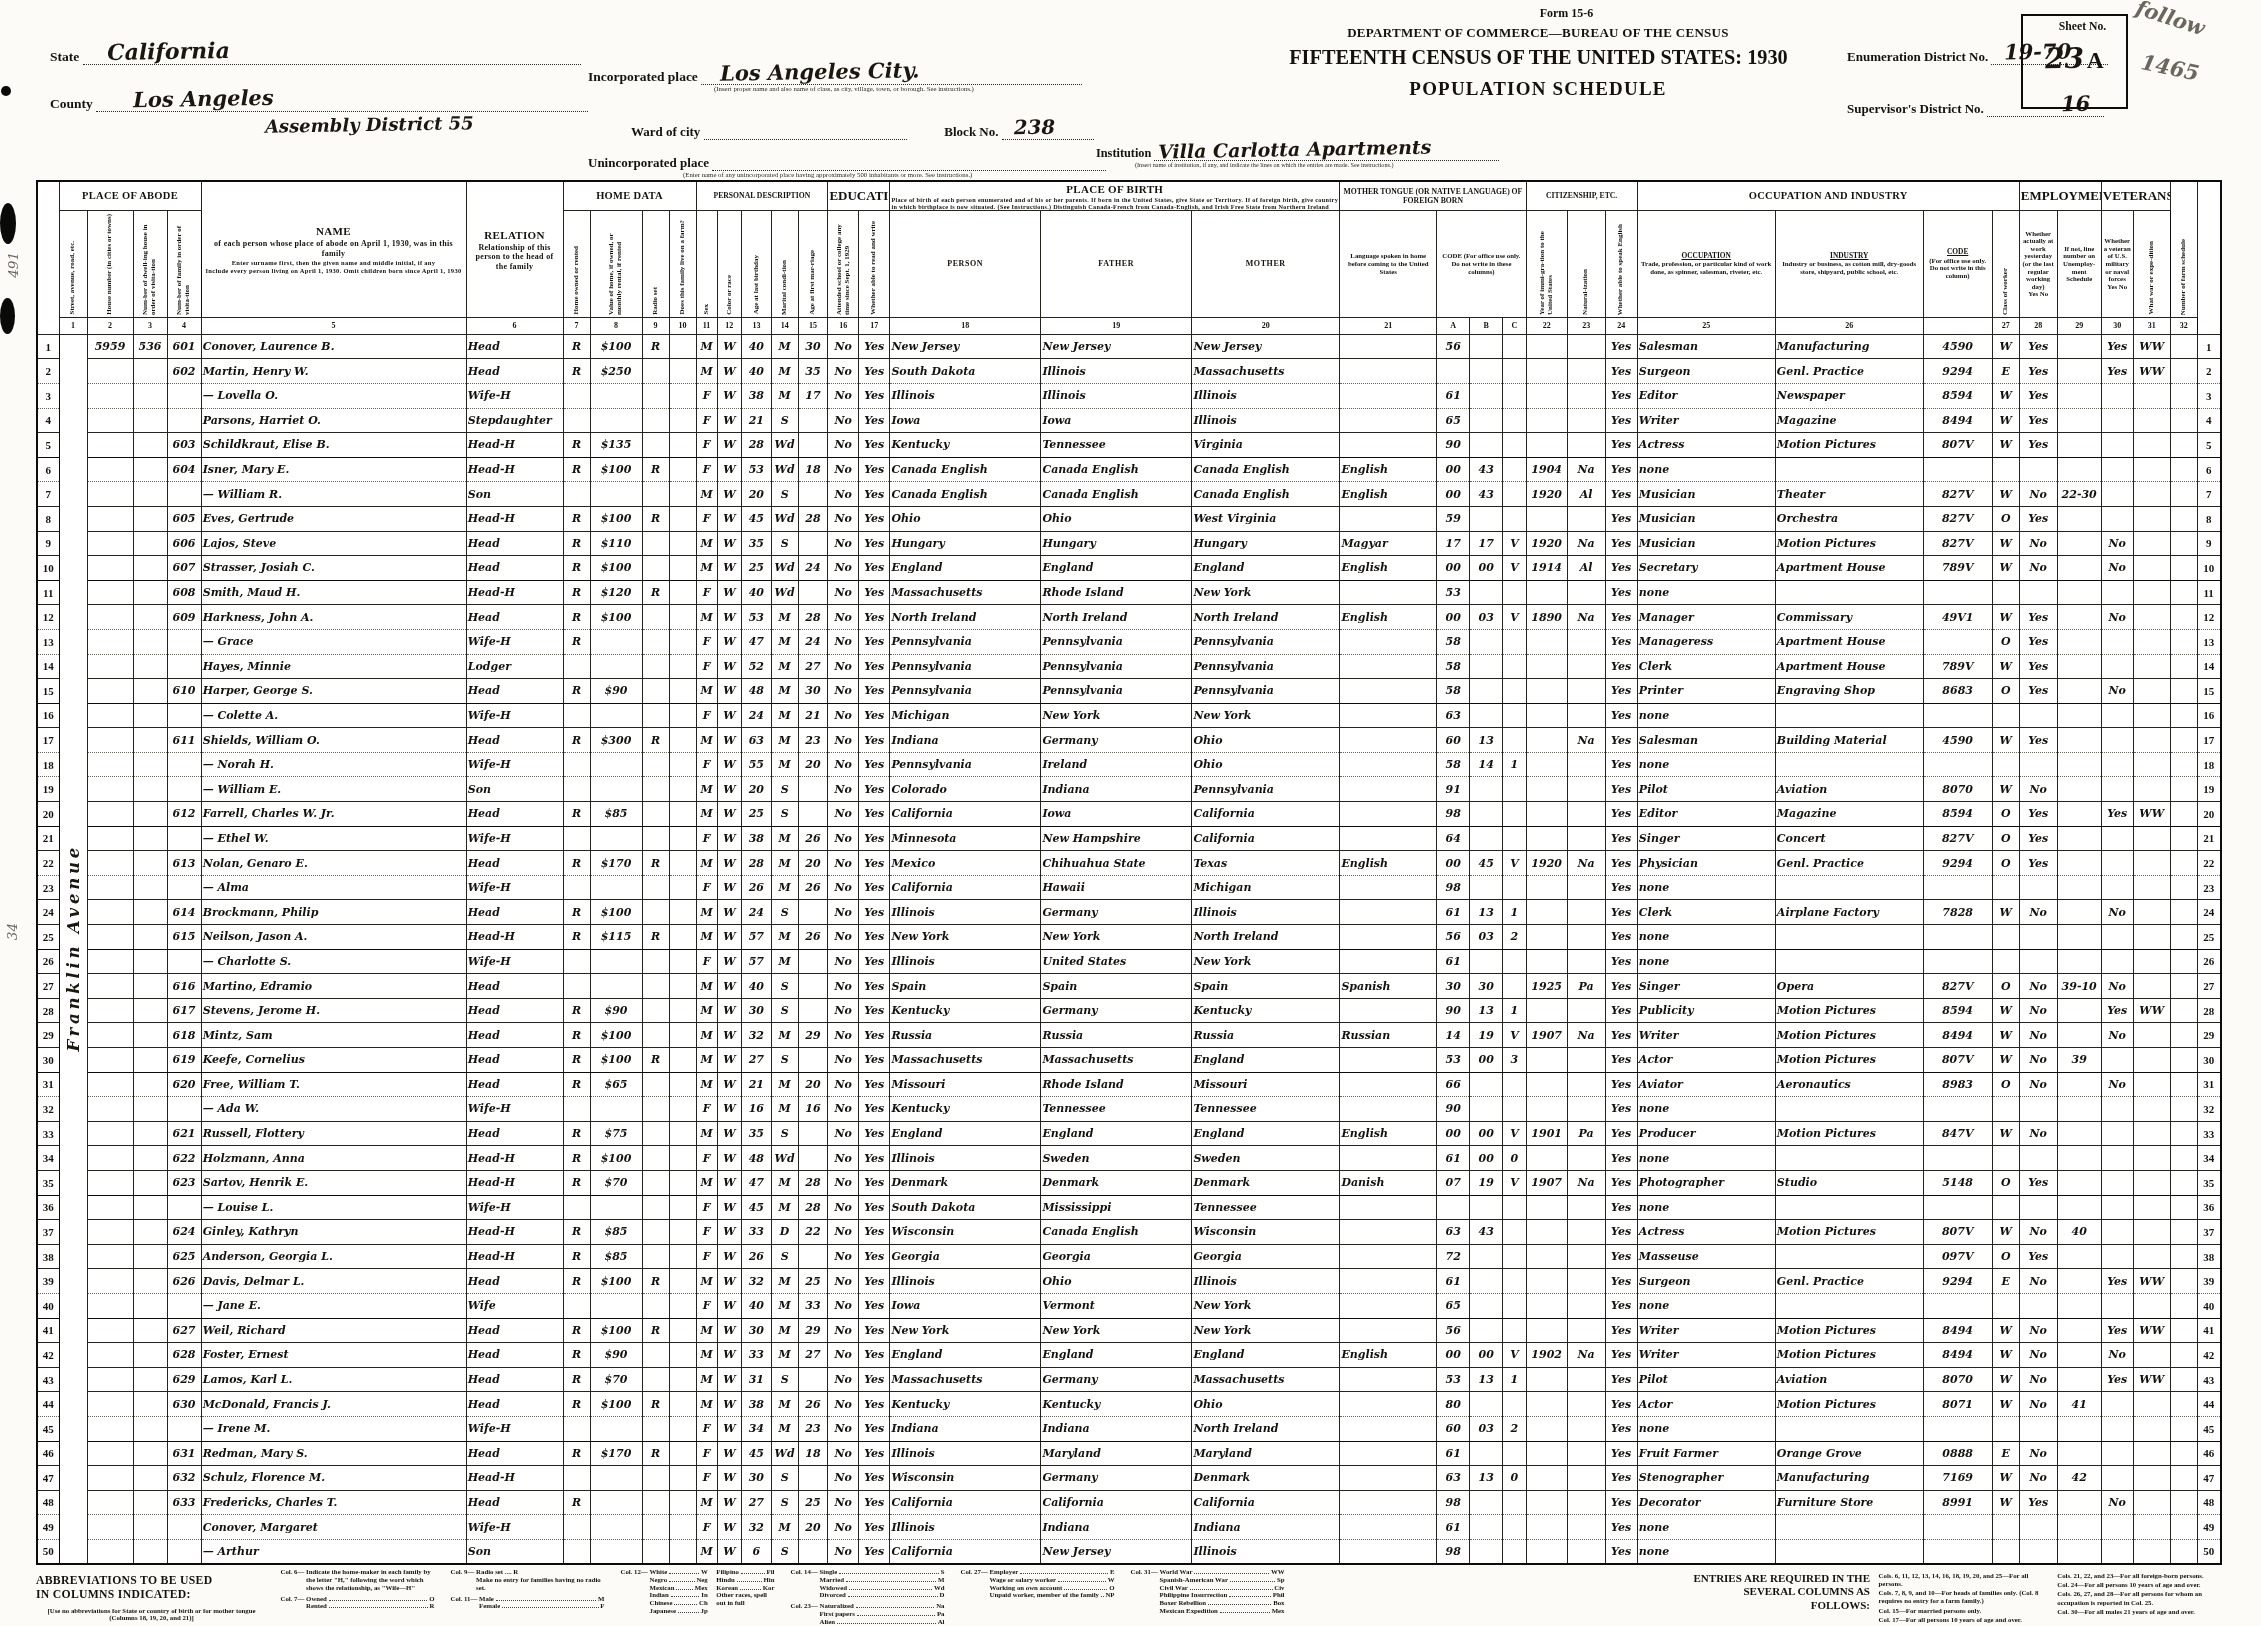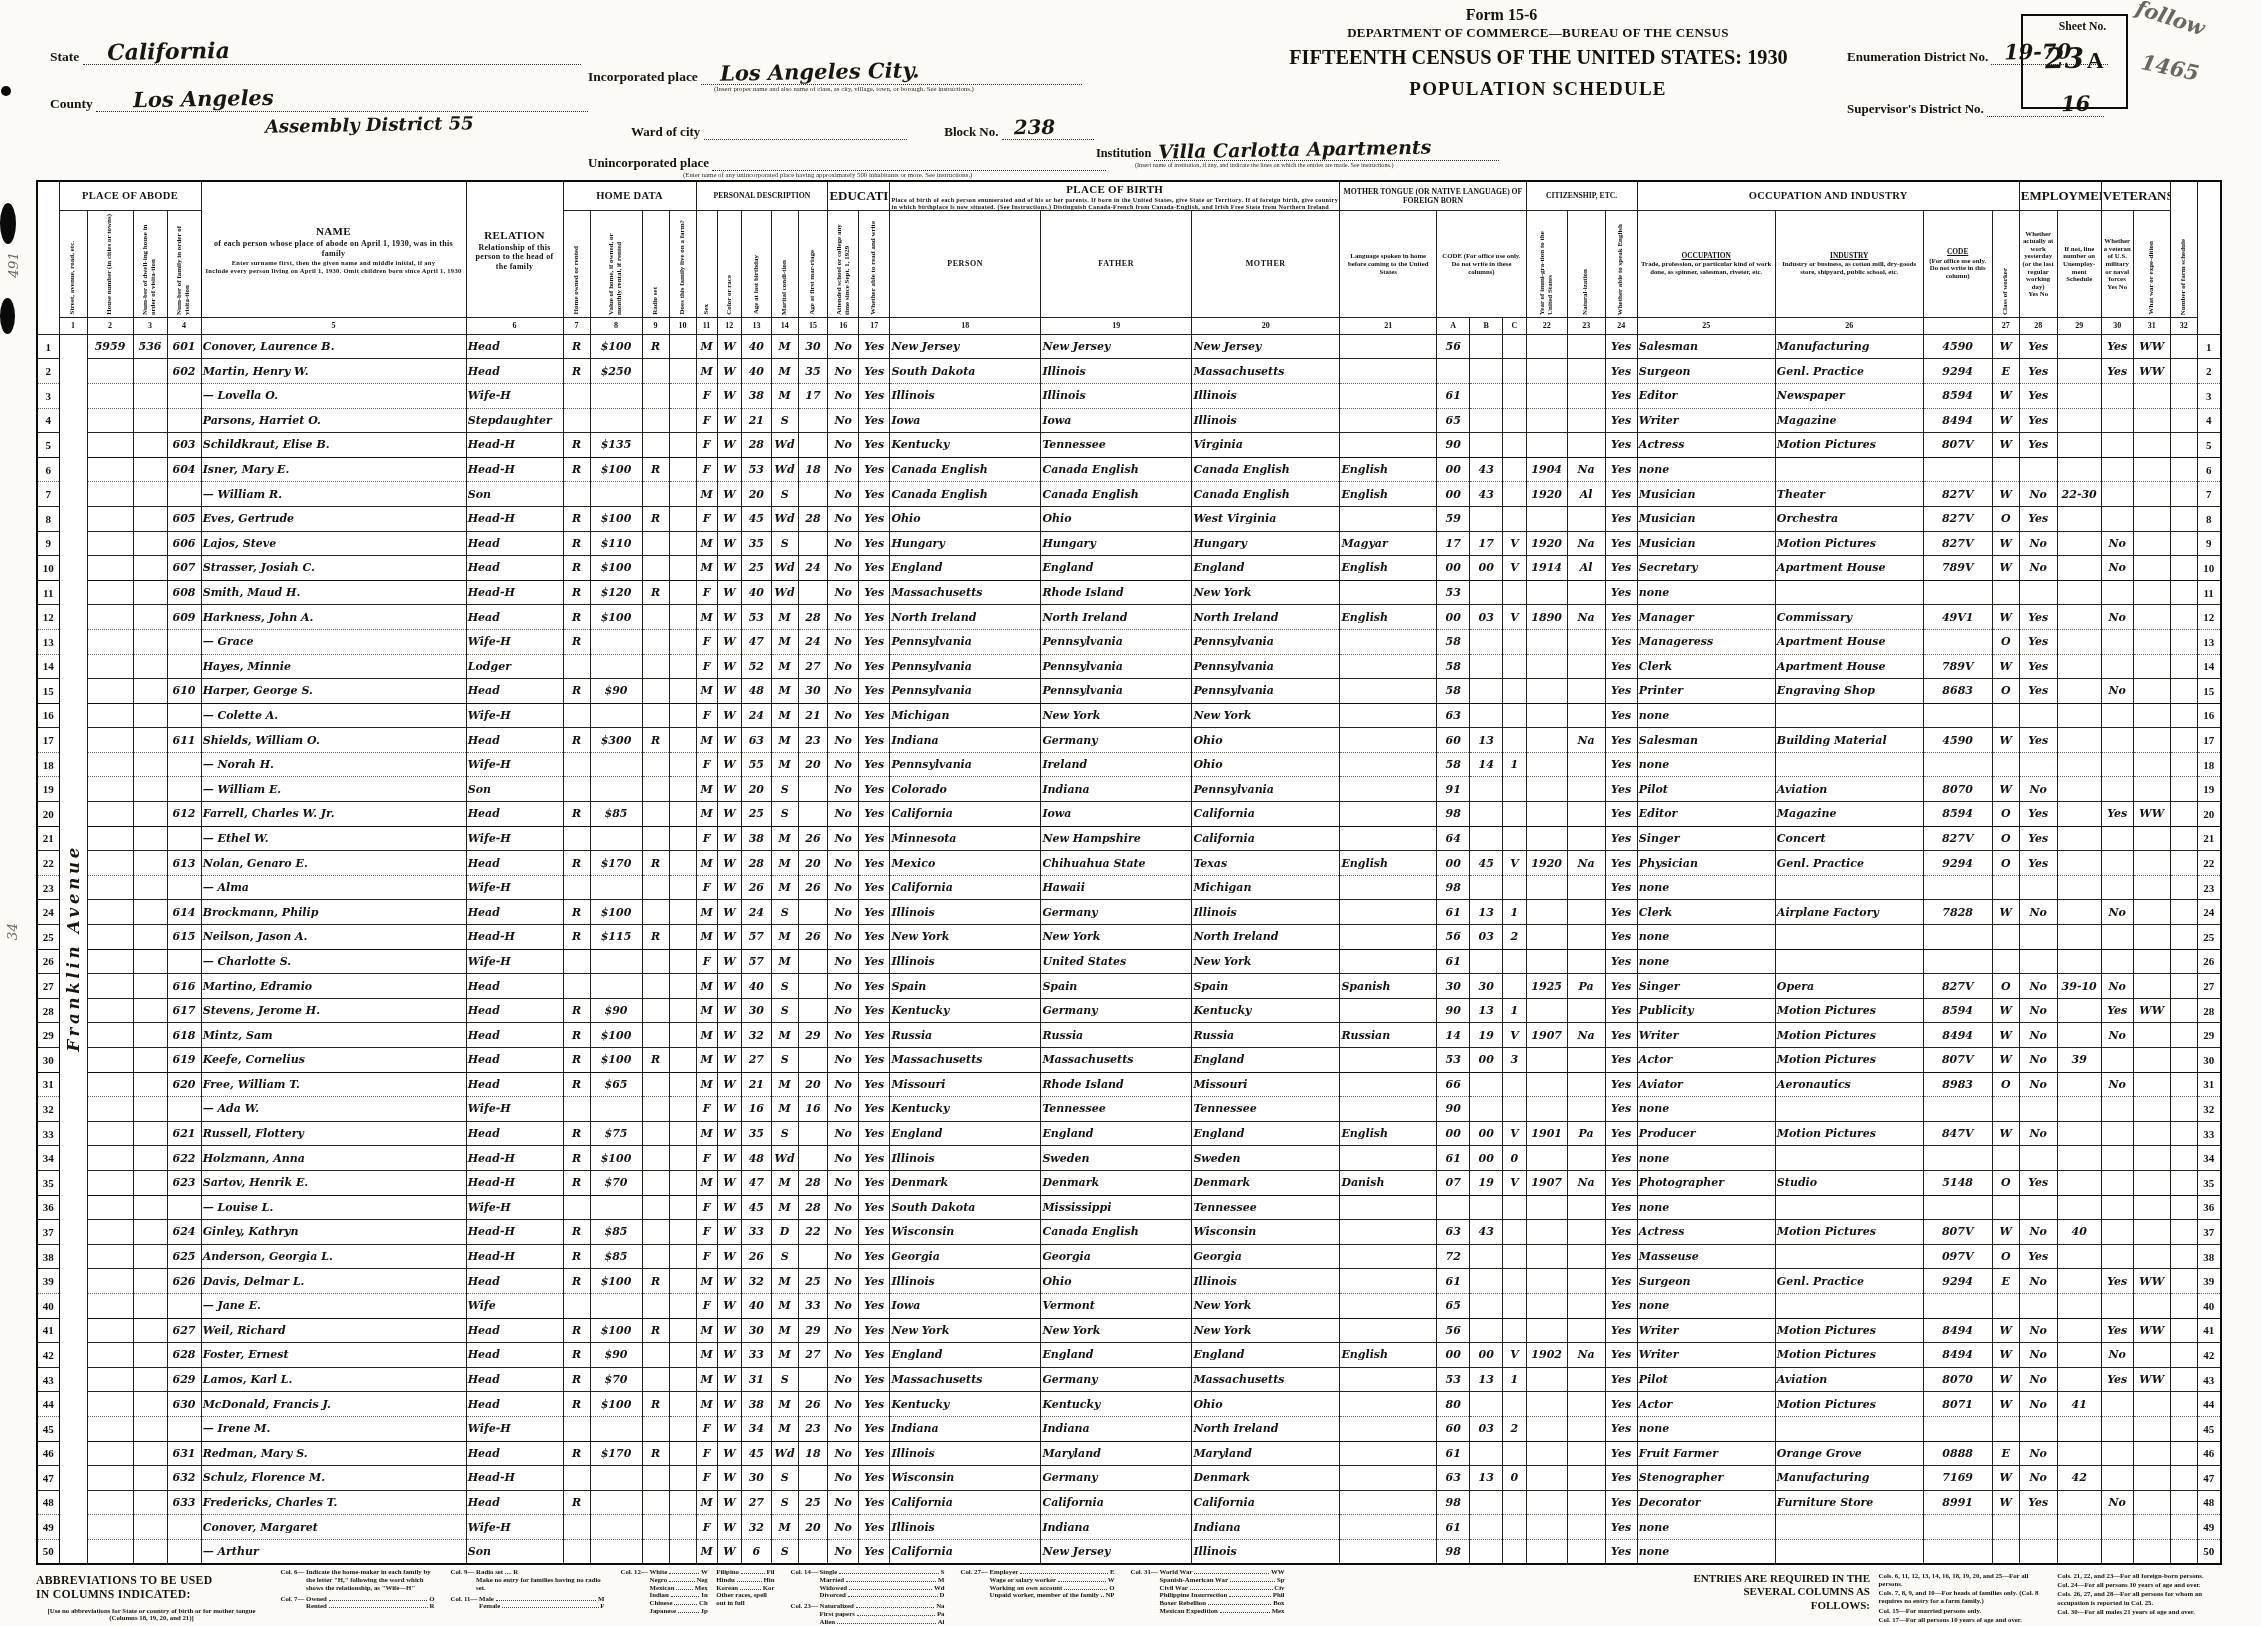--- a/index.html
+++ b/index.html
@@ -92,21 +92,21 @@
 <body>
 
 <div class="sheet">
 
   <div class="hole" style="left:1.2px;top:86px;width:9.8px;height:9.8px;"></div>
   <div class="hole" style="left:0;top:203px;width:16px;height:41px;"></div>
   <div class="hole" style="left:0;top:298px;width:14.8px;height:36px;"></div>
   <div class="hz pencil rot90" style="left:4.9px;top:252px;font-size:13.5px;">491</div>
   <div class="hz pencil rot90" style="left:3.7px;top:923px;font-size:13.5px;">34</div>
 
-  <div class="hz ctr" style="left:1366px;top:6.2px;width:271px;font-size:16px;font-weight:bold;">Form 15-6</div>
+  <div class="hz ctr" style="left:1431px;top:6.2px;width:271px;font-size:12px;font-weight:bold;">Form 15-6</div>
   <div class="hz ctr" style="left:1224px;top:24.6px;width:628px;font-size:13px;font-weight:bold;letter-spacing:0.3px;">DEPARTMENT OF COMMERCE—BUREAU OF THE CENSUS</div>
   <div class="hz ctr" style="left:1188px;top:46px;width:701px;font-size:20.3px;font-weight:bold;">FIFTEENTH CENSUS OF THE UNITED STATES: 1930</div>
   <div class="hz ctr" style="left:1249px;top:78px;width:578px;font-size:19px;font-weight:bold;letter-spacing:1.2px;">POPULATION SCHEDULE</div>
 
   <div class="hz" style="left:34px;top:38px;font-size:13.5px;">
     <span class="lbl">State</span>
     <span class="dotline" style="width:498px;"><span class="hw" style="font-size:22px;margin-left:24.6px;">California</span></span>
   </div>
   <div class="hz" style="left:34px;top:86px;font-size:13.5px;">
     <span class="lbl">County</span>

